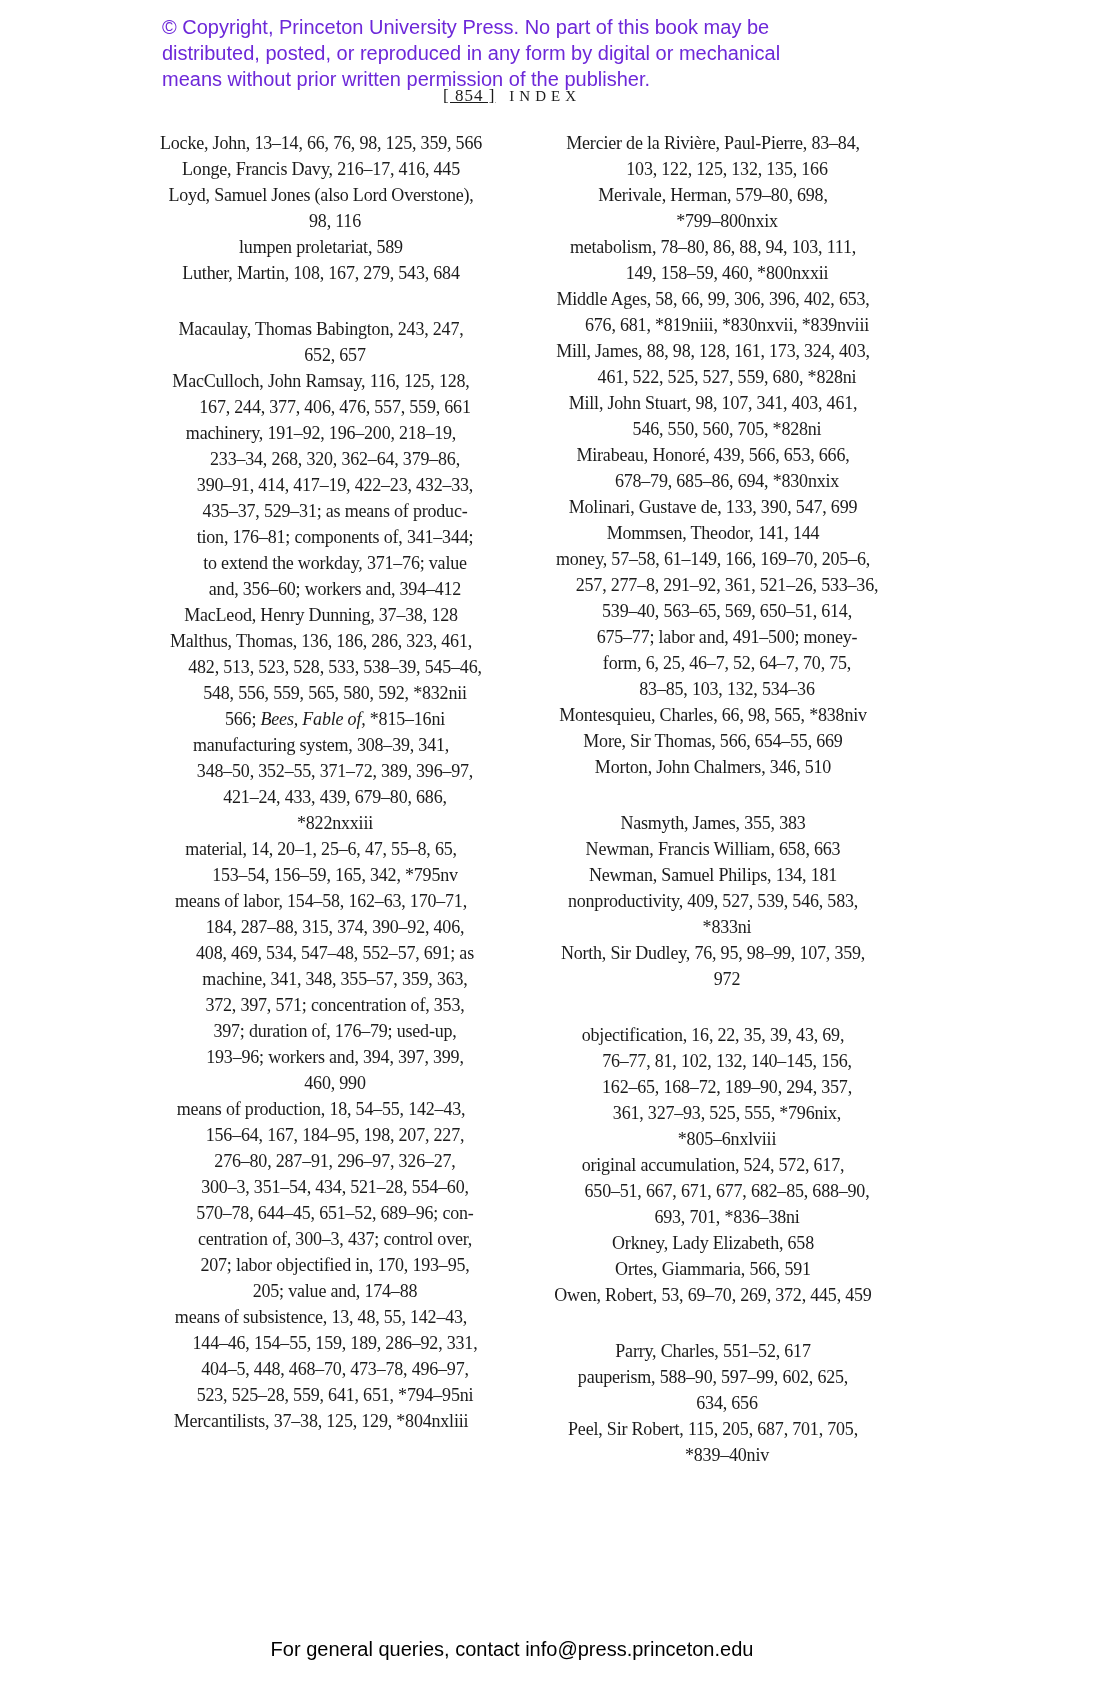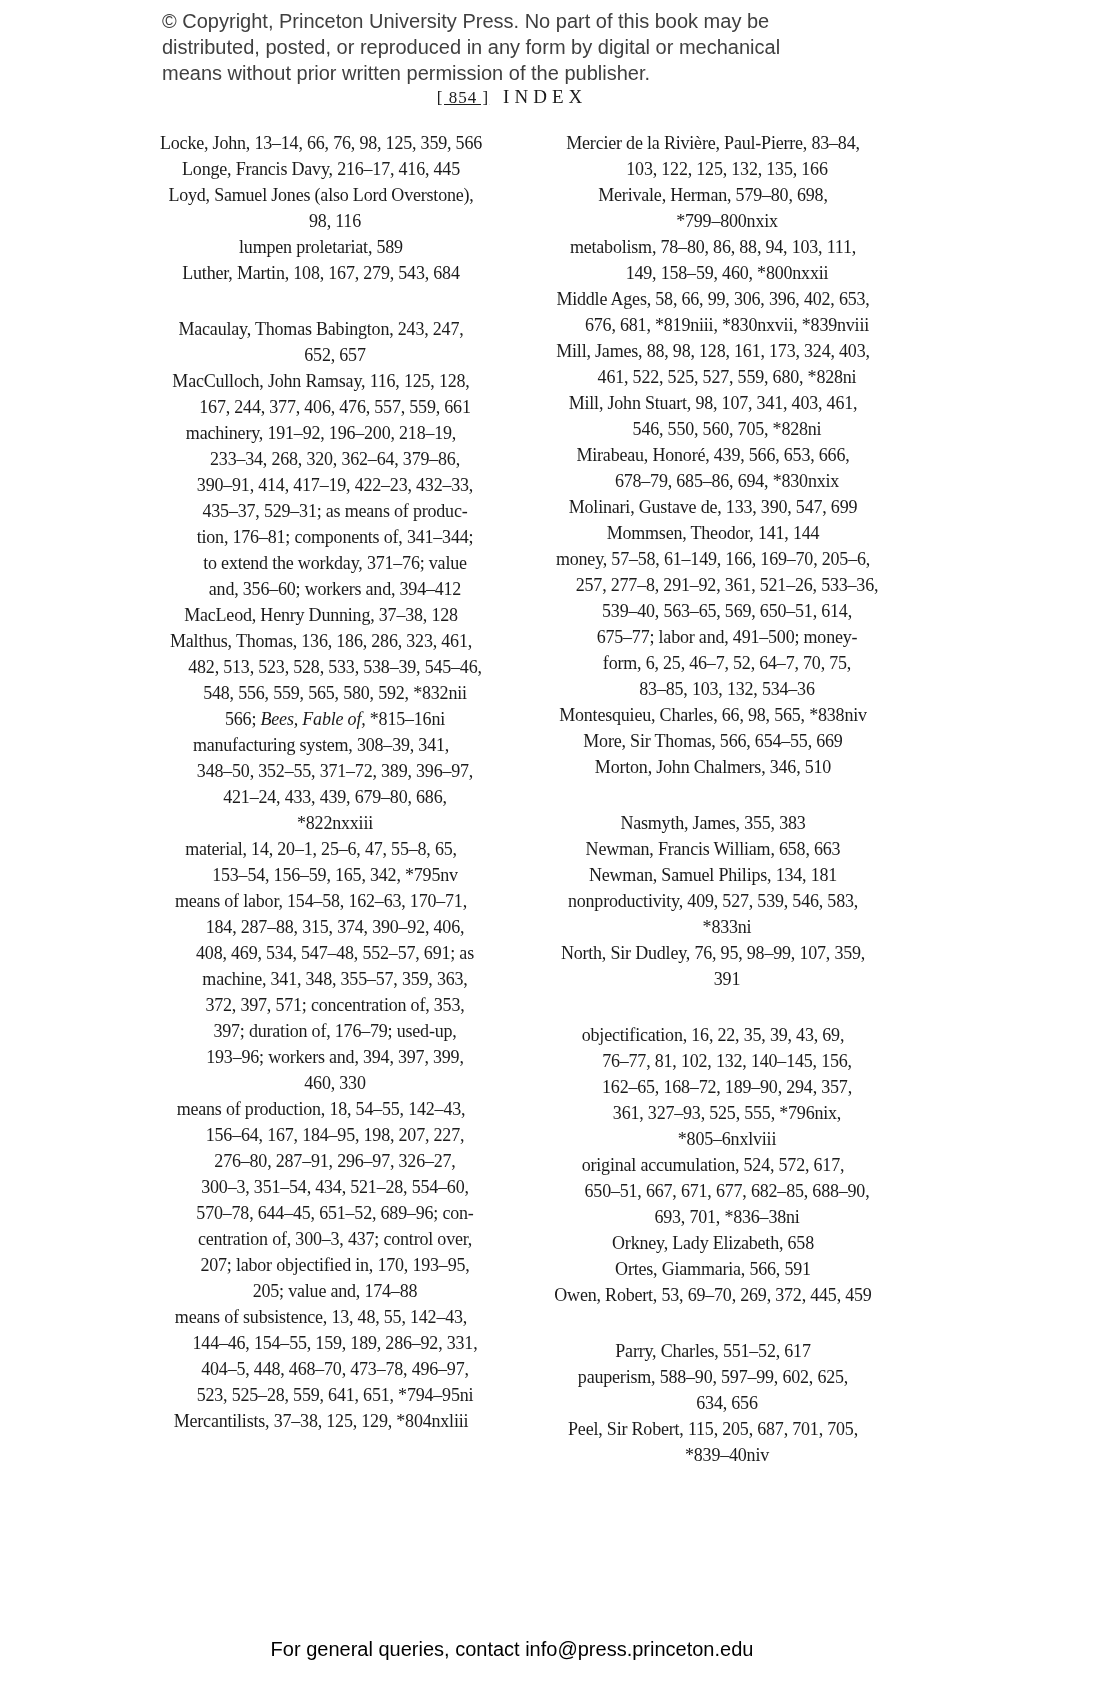--- a/index.html
+++ b/index.html
@@ -8,38 +8,38 @@
     width: 1100px;
     height: 1700px;
     background: #ffffff;
     color: #1b1b1b;
     font-family: "Liberation Serif", serif;
     overflow: hidden;
   }
   .copyright {
     position: absolute;
     left: 162px;
-    top: 8px;
+    top: 14px;
     width: 676px;
     font-family: "Liberation Sans", sans-serif;
     font-size: 20px;
     line-height: 26px;
-    color: #404040;
+    color: #6d28d9;
   }
   .pagehead {
     position: absolute;
     left: 0;
     top: 86px;
     width: 1024px;
     text-align: center;
     font-family: "Liberation Serif", serif;
     color: #1b1b1b;
   }
   .pagenum { font-size: 17px; letter-spacing: 1px; text-decoration: underline; }
-  .idxtitle { font-size: 19px; letter-spacing: 5px; margin-left: 14px; font-weight: 400; }
+  .idxtitle { font-size: 15px; letter-spacing: 5px; margin-left: 14px; font-weight: 400; }
   .col {
     position: absolute;
     top: 130px;
     width: 362px;
     font-family: "Liberation Serif", serif;
     font-size: 18px;
     line-height: 26px;
     letter-spacing: -0.2px;
     color: #1b1b1b;
     text-align: center;
@@ -129,21 +129,21 @@
           <div class="line cont">153–54, 156–59, 165, 342, *795nv</div>
         </div>
         <div class="entry">
           <div class="line">means of labor, 154–58, 162–63, 170–71,</div>
           <div class="line cont">184, 287–88, 315, 374, 390–92, 406,</div>
           <div class="line cont">408, 469, 534, 547–48, 552–57, 691; as</div>
           <div class="line cont">machine, 341, 348, 355–57, 359, 363,</div>
           <div class="line cont">372, 397, 571; concentration of, 353,</div>
           <div class="line cont">397; duration of, 176–79; used-up,</div>
           <div class="line cont">193–96; workers and, 394, 397, 399,</div>
-          <div class="line cont">460, 330</div>
+          <div class="line cont">460, 990</div>
         </div>
         <div class="entry">
           <div class="line">means of production, 18, 54–55, 142–43,</div>
           <div class="line cont">156–64, 167, 184–95, 198, 207, 227,</div>
           <div class="line cont">276–80, 287–91, 296–97, 326–27,</div>
           <div class="line cont">300–3, 351–54, 434, 521–28, 554–60,</div>
           <div class="line cont">570–78, 644–45, 651–52, 689–96; con-</div>
           <div class="line cont">centration of, 300–3, 437; control over,</div>
           <div class="line cont">207; labor objectified in, 170, 193–95,</div>
           <div class="line cont">205; value and, 174–88</div>
@@ -223,21 +223,21 @@
         </div>
         <div class="entry">
           <div class="line">Newman, Samuel Philips, 134, 181</div>
         </div>
         <div class="entry">
           <div class="line">nonproductivity, 409, 527, 539, 546, 583,</div>
           <div class="line cont">*833ni</div>
         </div>
         <div class="entry">
           <div class="line">North, Sir Dudley, 76, 95, 98–99, 107, 359,</div>
-          <div class="line cont">391</div>
+          <div class="line cont">972</div>
         </div>
       </div>
       <div class="group">
         <div class="entry">
           <div class="line">objectification, 16, 22, 35, 39, 43, 69,</div>
           <div class="line cont">76–77, 81, 102, 132, 140–145, 156,</div>
           <div class="line cont">162–65, 168–72, 189–90, 294, 357,</div>
           <div class="line cont">361, 327–93, 525, 555, *796nix,</div>
           <div class="line cont">*805–6nxlviii</div>
         </div>

